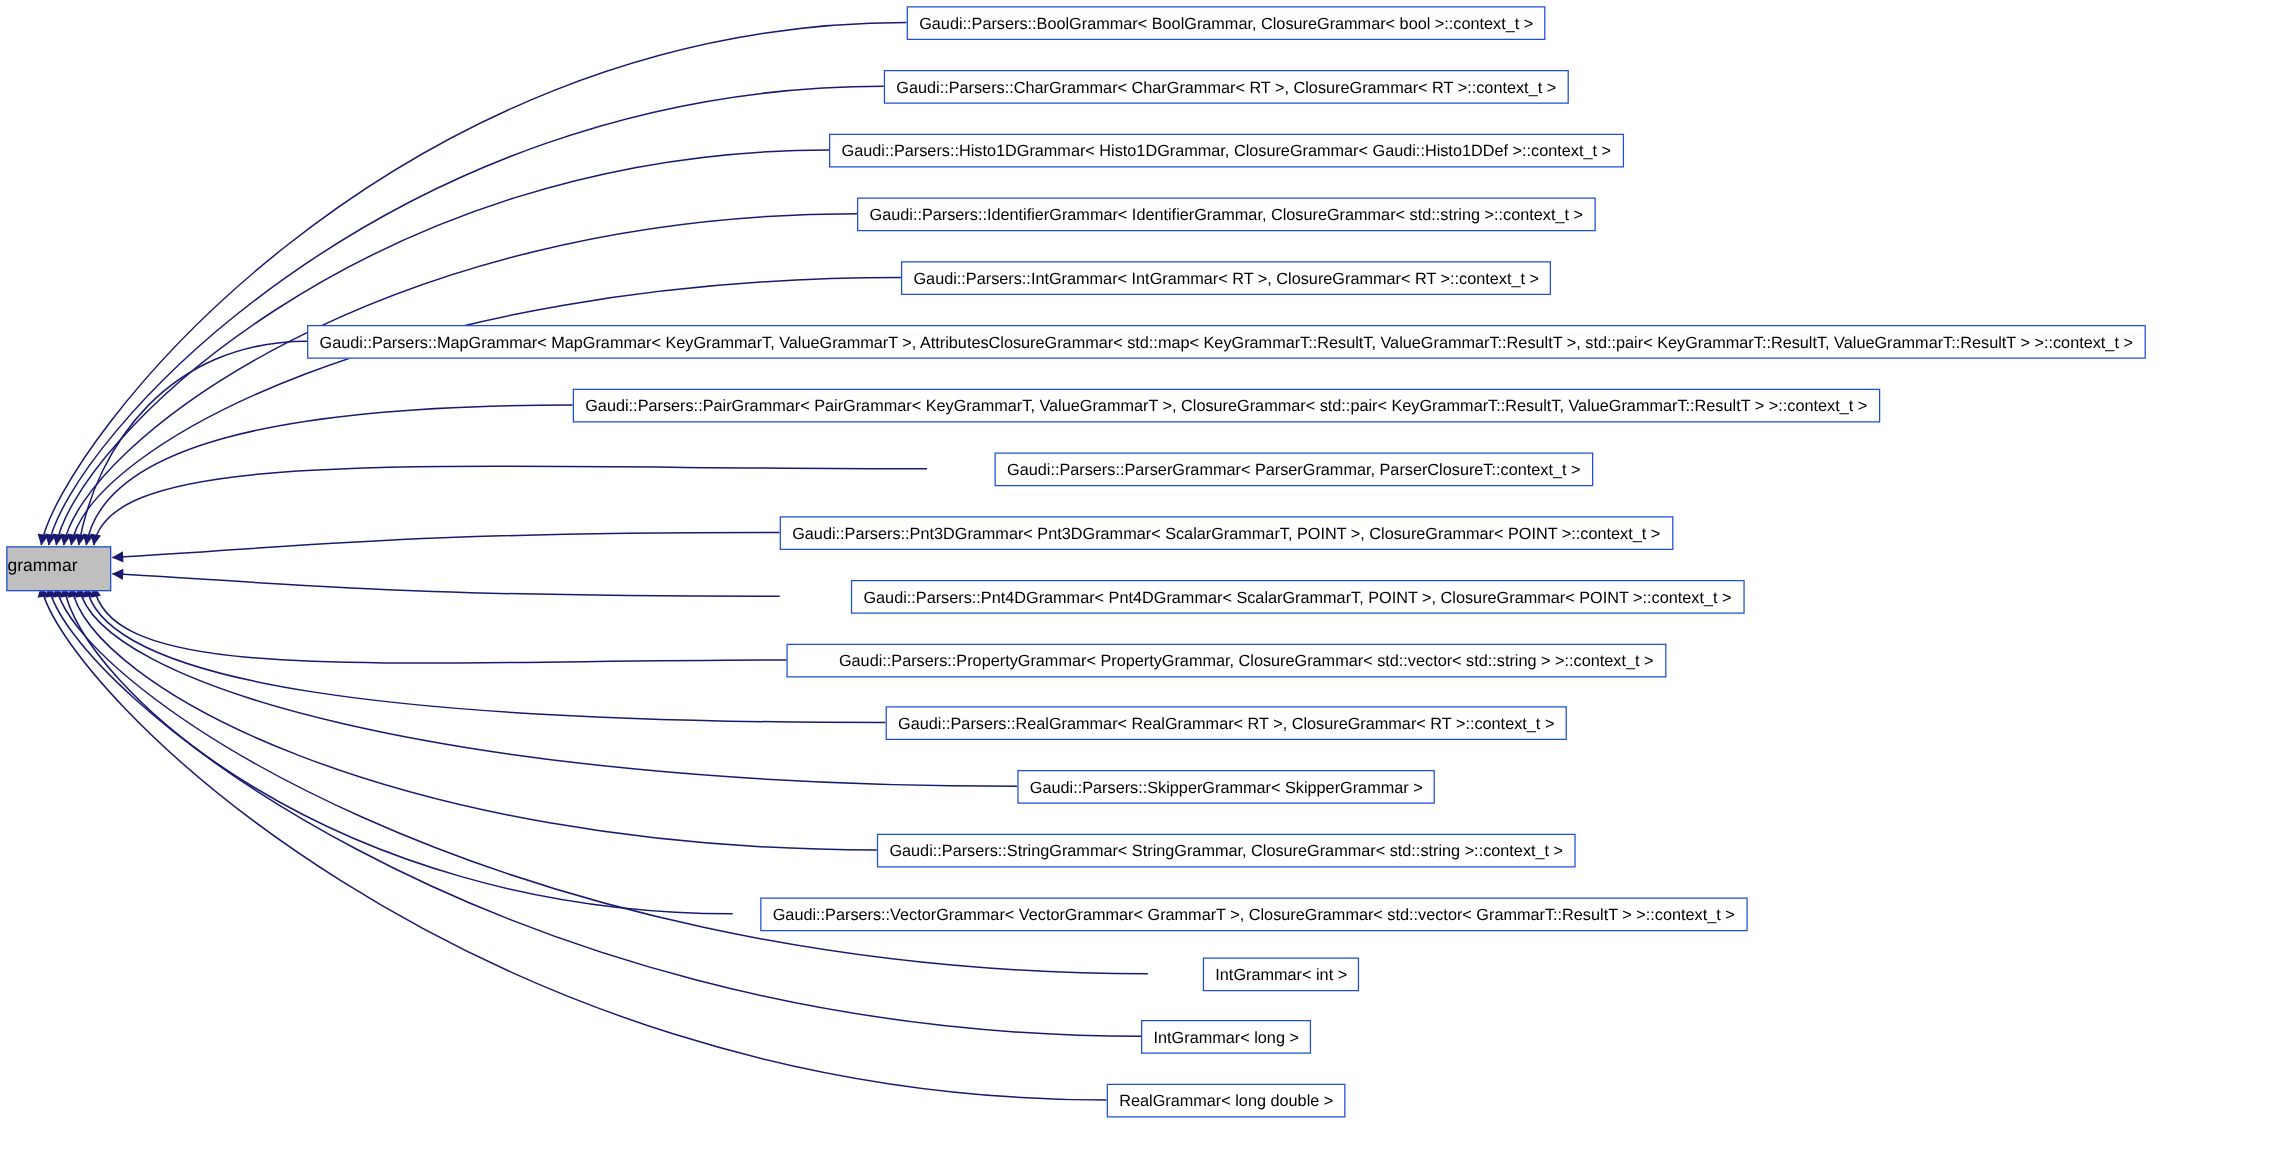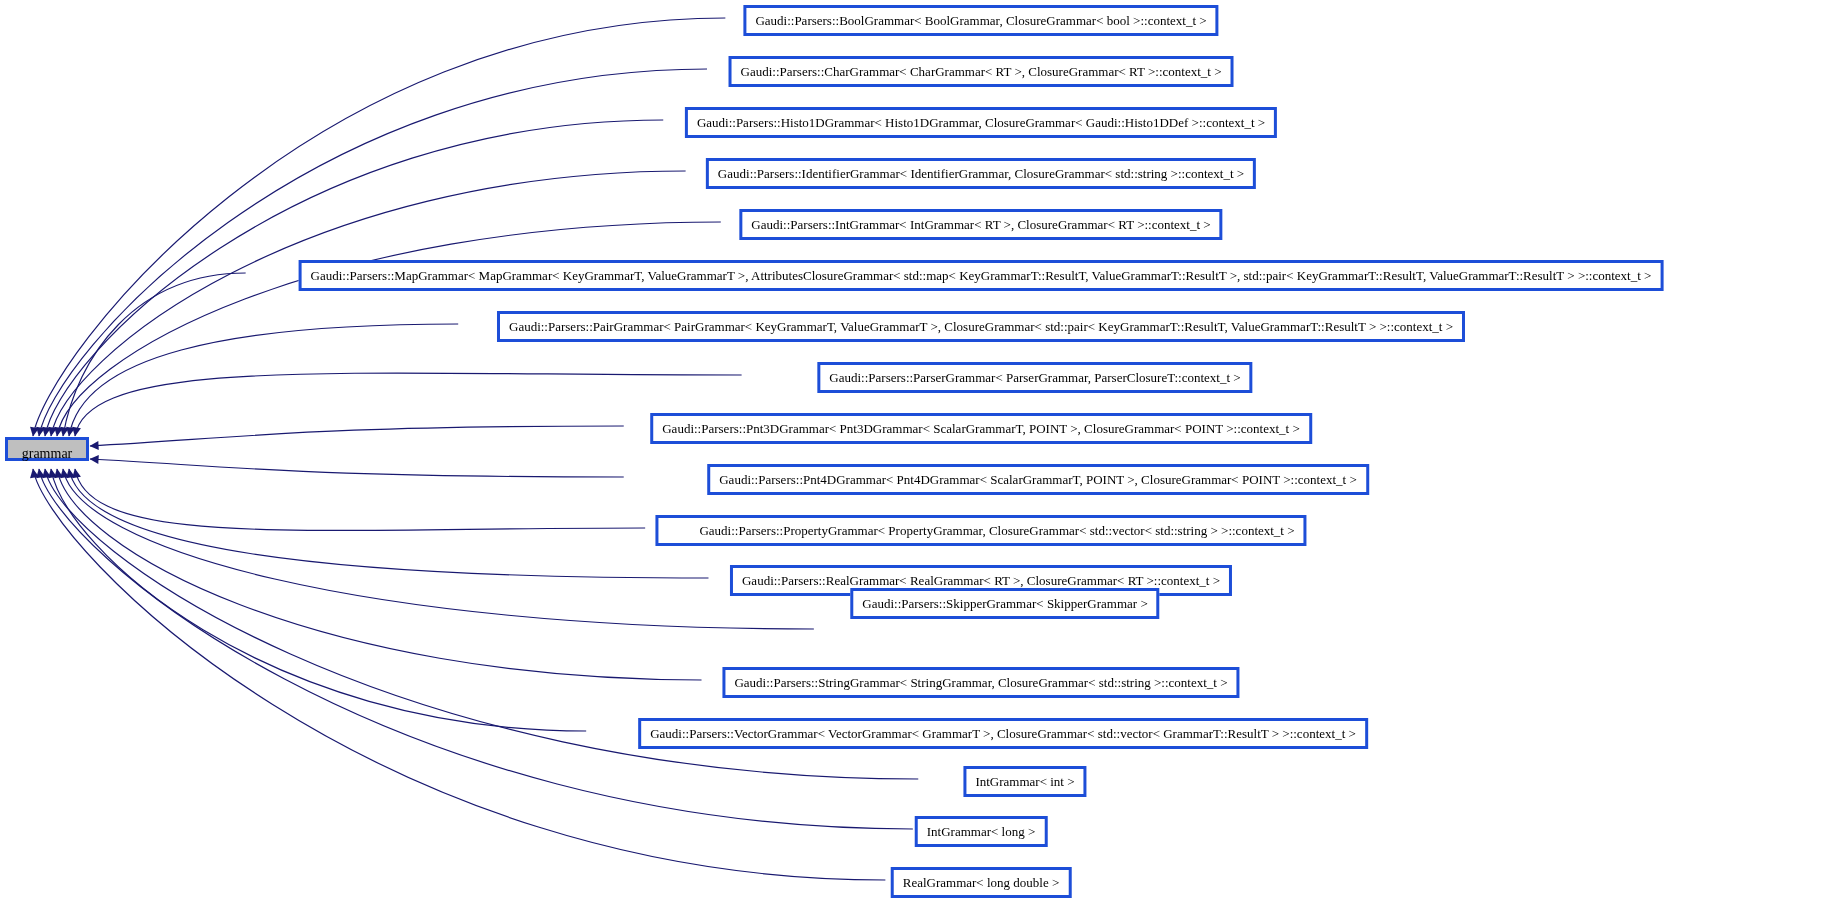--- a/index.html
+++ b/index.html
@@ -18,39 +18,37 @@
   .edges {
     position: absolute;
     left: 0;
     top: 0;
     width: 1824px;
     height: 921px;
   }
   .node {
     position: absolute;
     box-sizing: border-box;
-    border: 3px solid #1d4ed8;
+    border: 1px solid #1d4ed8;
     background: #ffffff;
     color: #000000;
     font-size: 13px;
     line-height: 19px;
     padding: 3px 9px;
     white-space: nowrap;
-    text-align: center;
     cursor: pointer;
-    font-family: Liberation Serif, serif;
   }
   .node.derived {
     transform: translateX(-50%);
   }
   .node.base {
     left: 5px;
     top: 437px;
     width: 84px;
-    height: 24px;
+    height: 36px;
     padding: 0;
     font-size: 14px;
     line-height: 28px;
     cursor: default;
   }
 </style>
 </head>
 <body>
 
 <div class="diagram">
@@ -90,20 +88,20 @@
       <div class="node derived" style="left: 981px; top: 107px;">Gaudi::Parsers::Histo1DGrammar&lt; Histo1DGrammar, ClosureGrammar&lt; Gaudi::Histo1DDef &gt;::context_t &gt;</div>
       <div class="node derived" style="left: 981px; top: 158px;">Gaudi::Parsers::IdentifierGrammar&lt; IdentifierGrammar, ClosureGrammar&lt; std::string &gt;::context_t &gt;</div>
       <div class="node derived" style="left: 981px; top: 209px;">Gaudi::Parsers::IntGrammar&lt; IntGrammar&lt; RT &gt;, ClosureGrammar&lt; RT &gt;::context_t &gt;</div>
       <div class="node derived" style="left: 981px; top: 260px;">Gaudi::Parsers::MapGrammar&lt; MapGrammar&lt; KeyGrammarT, ValueGrammarT &gt;, AttributesClosureGrammar&lt; std::map&lt; KeyGrammarT::ResultT, ValueGrammarT::ResultT &gt;, std::pair&lt; KeyGrammarT::ResultT, ValueGrammarT::ResultT &gt; &gt;::context_t &gt;</div>
       <div class="node derived" style="left: 981px; top: 311px;">Gaudi::Parsers::PairGrammar&lt; PairGrammar&lt; KeyGrammarT, ValueGrammarT &gt;, ClosureGrammar&lt; std::pair&lt; KeyGrammarT::ResultT, ValueGrammarT::ResultT &gt; &gt;::context_t &gt;</div>
       <div class="node derived" style="left: 1035px; top: 362px;">Gaudi::Parsers::ParserGrammar&lt; ParserGrammar, ParserClosureT::context_t &gt;</div>
       <div class="node derived" style="left: 981px; top: 413px;">Gaudi::Parsers::Pnt3DGrammar&lt; Pnt3DGrammar&lt; ScalarGrammarT, POINT &gt;, ClosureGrammar&lt; POINT &gt;::context_t &gt;</div>
       <div class="node derived" style="left: 1038px; top: 464px;">Gaudi::Parsers::Pnt4DGrammar&lt; Pnt4DGrammar&lt; ScalarGrammarT, POINT &gt;, ClosureGrammar&lt; POINT &gt;::context_t &gt;</div>
       <div class="node derived" style="left: 981px; top: 515px; padding-left: 41px;">Gaudi::Parsers::PropertyGrammar&lt; PropertyGrammar, ClosureGrammar&lt; std::vector&lt; std::string &gt; &gt;::context_t &gt;</div>
       <div class="node derived" style="left: 981px; top: 565px;">Gaudi::Parsers::RealGrammar&lt; RealGrammar&lt; RT &gt;, ClosureGrammar&lt; RT &gt;::context_t &gt;</div>
-      <div class="node derived" style="left: 981px; top: 588px; margin-left: 24px;">Gaudi::Parsers::SkipperGrammar&lt; SkipperGrammar &gt;</div>
+      <div class="node derived" style="left: 981px; top: 616px;">Gaudi::Parsers::SkipperGrammar&lt; SkipperGrammar &gt;</div>
       <div class="node derived" style="left: 981px; top: 667px;">Gaudi::Parsers::StringGrammar&lt; StringGrammar, ClosureGrammar&lt; std::string &gt;::context_t &gt;</div>
       <div class="node derived" style="left: 1003px; top: 718px;">Gaudi::Parsers::VectorGrammar&lt; VectorGrammar&lt; GrammarT &gt;, ClosureGrammar&lt; std::vector&lt; GrammarT::ResultT &gt; &gt;::context_t &gt;</div>
       <div class="node derived" style="left: 981px; top: 766px; margin-left: 44px;">IntGrammar&lt; int &gt;</div>
       <div class="node derived" style="left: 981px; top: 816px;">IntGrammar&lt; long &gt;</div>
       <div class="node derived" style="left: 981px; top: 867px;">RealGrammar&lt; long double &gt;</div>
     </div>
 </div>
 
 </body></html>

